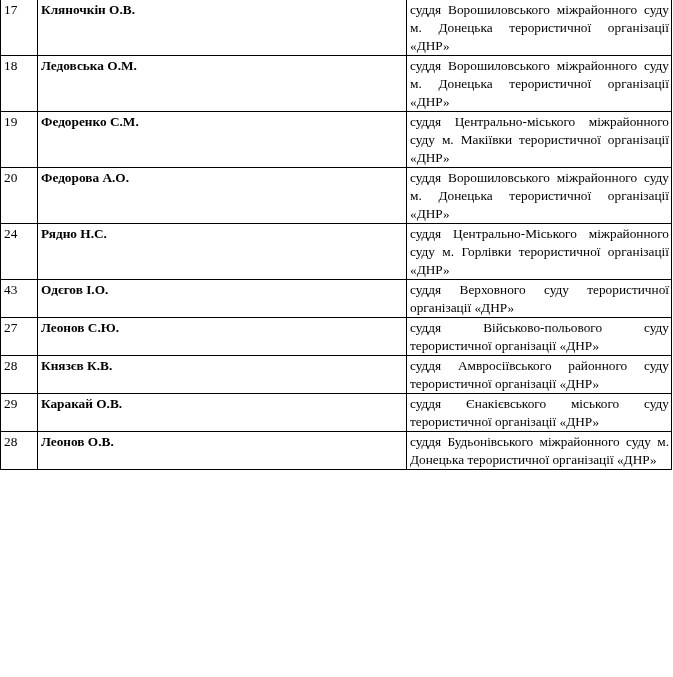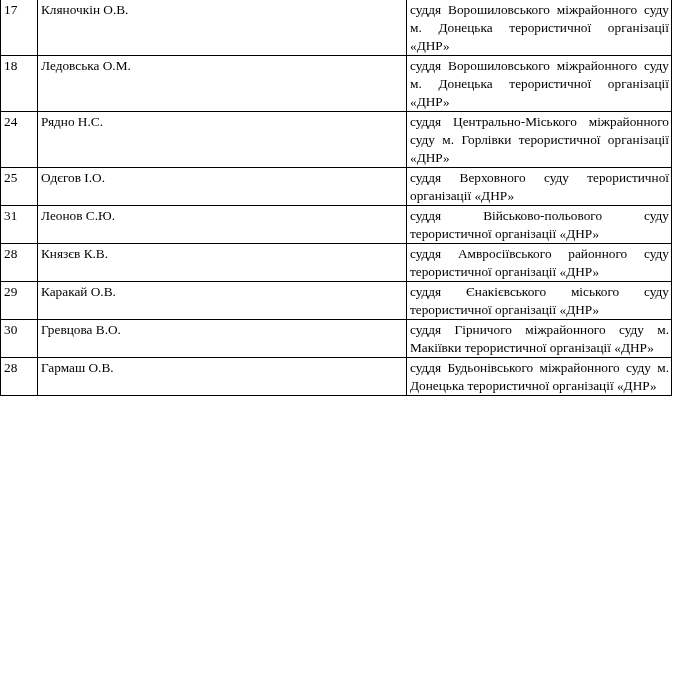--- a/index.html
+++ b/index.html
@@ -16,21 +16,21 @@
   table.judges td {
     border: 1px solid #000;
     vertical-align: top;
     padding: 1px 2px 0 3px;
     line-height: 18px;
   }
   col.c-num { width: 37px; }
   col.c-name { width: 369px; }
   col.c-pos { width: 265px; }
   td.num { font-size: 13.3px; padding-left: 3px; }
-  td.name { font-weight: normal; padding-left: 3px; margin-left: 24px; }
+  td.name { font-weight: bold; padding-left: 3px; margin-left: 24px; }
   td.pos { text-align: justify; padding-right: 2px; padding-left: 2px; }
   tr.h2 td { height: 35px; }
   tr.h3 td { height: 53px; }
 </style>
 </head>
 <body>
 
 <div class="page">
   <table class="judges">
     <colgroup>
@@ -43,49 +43,54 @@
           <td class="num">17</td>
           <td class="name">Кляночкін О.В.</td>
           <td class="pos">суддя Ворошиловського міжрайонного суду м. Донецька терористичної організації «ДНР»</td>
         </tr>
         <tr class="h2">
           <td class="num">18</td>
           <td class="name">Ледовська О.М.</td>
           <td class="pos">суддя Ворошиловського міжрайонного суду м. Донецька терористичної організації «ДНР»</td>
         </tr>
         <tr class="h3">
+          <td class="num">19</td>
+          <td class="name">Федоренко С.М.</td>
+          <td class="pos">суддя Центрально-міського міжрайонного суду м. Макіївки терористичної організації «ДНР»</td>
+        </tr>
+        <tr class="h2">
+          <td class="num">20</td>
+          <td class="name">Федорова А.О.</td>
+          <td class="pos">суддя Ворошиловського міжрайонного суду м. Донецька терористичної організації «ДНР»</td>
+        </tr>
+        <tr class="h3">
           <td class="num">24</td>
           <td class="name">Рядно Н.С.</td>
           <td class="pos">суддя Центрально-Міського міжрайонного суду м. Горлівки терористичної організації «ДНР»</td>
         </tr>
         <tr class="h2">
-          <td class="num">25</td>
+          <td class="num">43</td>
           <td class="name">Одєгов І.О.</td>
           <td class="pos">суддя Верховного суду терористичної організації «ДНР»</td>
         </tr>
         <tr class="h2">
-          <td class="num">31</td>
+          <td class="num">27</td>
           <td class="name">Леонов С.Ю.</td>
           <td class="pos">суддя Військово-польового суду терористичної організації «ДНР»</td>
         </tr>
         <tr class="h2">
           <td class="num">28</td>
           <td class="name">Князєв К.В.</td>
           <td class="pos">суддя Амвросіївського районного суду терористичної організації «ДНР»</td>
         </tr>
         <tr class="h2">
           <td class="num">29</td>
           <td class="name">Каракай О.В.</td>
           <td class="pos">суддя Єнакієвського міського суду терористичної організації «ДНР»</td>
         </tr>
         <tr class="h2">
-          <td class="num">30</td>
-          <td class="name">Гревцова В.О.</td>
-          <td class="pos">суддя Гірничого міжрайонного суду м. Макіївки терористичної організації «ДНР»</td>
-        </tr>
-        <tr class="h2">
           <td class="num">28</td>
-          <td class="name">Гармаш О.В.</td>
+          <td class="name">Леонов О.В.</td>
           <td class="pos">суддя Будьонівського міжрайонного суду м. Донецька терористичної організації «ДНР»</td>
         </tr>
       </tbody>
   </table>
 </div>
 
 </body></html>

